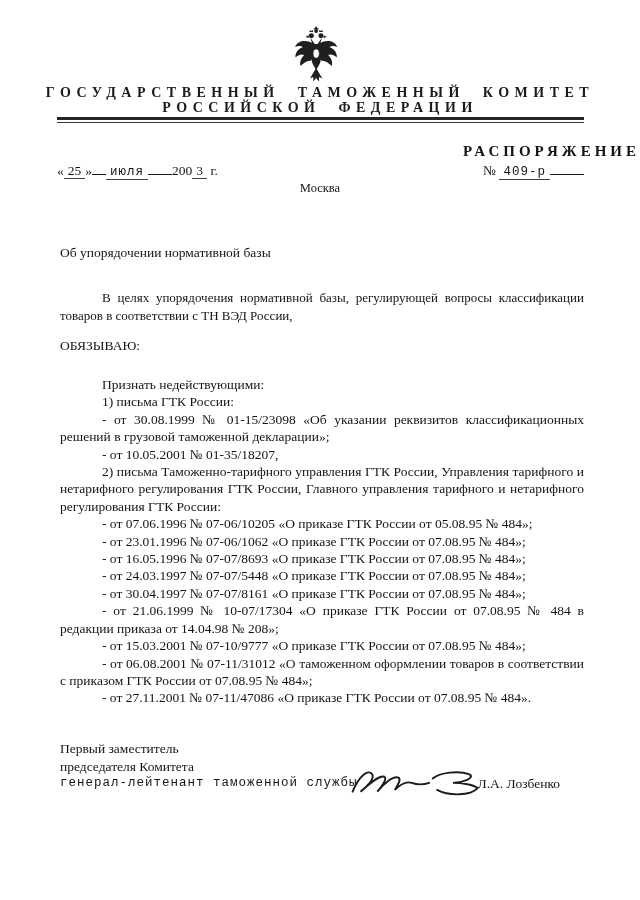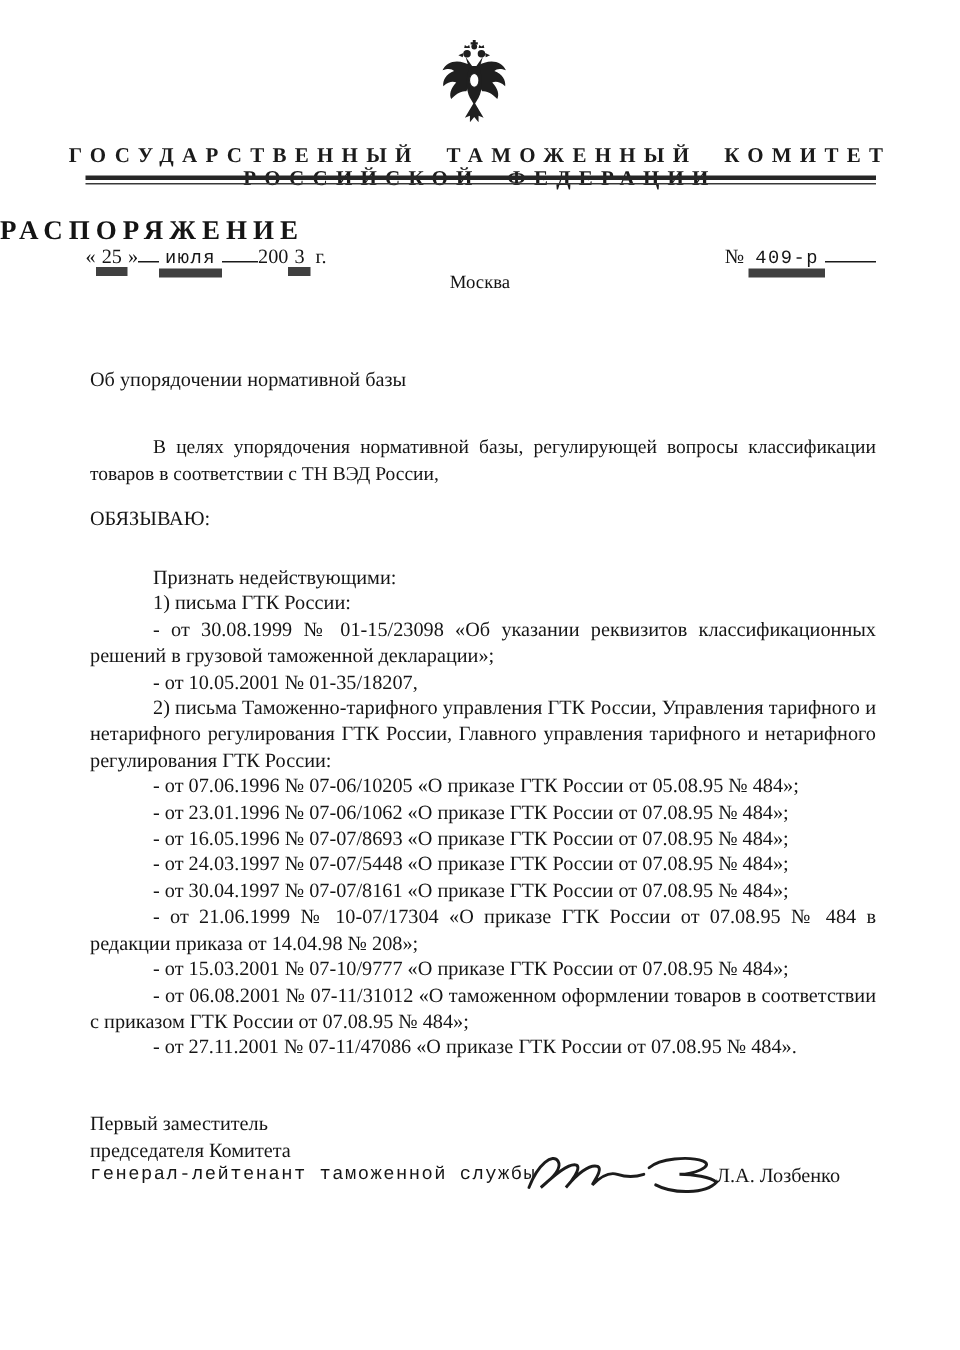--- a/index.html
+++ b/index.html
@@ -17,42 +17,42 @@
     position: absolute; top: 26px; left: 50%;
     transform: translateX(-58%);
     width: 48px; height: 60px;
   }
   .org-block {
     position: absolute; top: 85px; left: 0; right: 0;
     text-align: center; font-weight: bold; color: #1b1b1b;
   }
   .org-line1 {
     font-size: 14px; letter-spacing: 5.5px; word-spacing: 9px;
-    white-space: nowrap; line-height: 15px; margin-top: 12px;
+    white-space: nowrap; line-height: 15px;
   }
   .org-line2 {
     font-size: 14px; letter-spacing: 5.5px; word-spacing: 9px;
     line-height: 15px;
     font-family: Liberation Serif, serif;
   }
   .rules { position: absolute; top: 117px; left: 57px; right: 56px; }
   .rule-thick { height: 3px; background: #262626; }
   .rule-thin  { height: 1px; background: #3a3a3a; margin-top: 2px; }
 
   .doc-title {
     position: absolute; top: 143px; left: 0; right: 0;
-    text-align: left; font-weight: bold;
-    font-size: 18px; letter-spacing: 4px; color: #141414;
+    text-align: right; font-weight: bold;
+    font-size: 15px; letter-spacing: 4px; color: #141414;
   }
   .dateline {
     position: absolute; top: 162px; left: 57px; right: 56px;
     display: flex; justify-content: space-between; align-items: baseline;
     font-size: 13.5px;
   }
-  .ul { border-bottom: 6px solid #404040; padding: 0 4px; }
+  .ul { border-bottom: 1px solid #404040; padding: 0 4px; }
   .blank {
     display: inline-block; border-bottom: 1px solid #1a1a1a;
     height: 13px; vertical-align: baseline;
   }
   .w14 { width: 14px; } .w24 { width: 24px; } .w34 { width: 34px; }
   .mono {
     font-family: "Liberation Mono", "DejaVu Sans Mono", monospace;
     font-size: 12.5px; letter-spacing: 1px;
   }
   .city {

